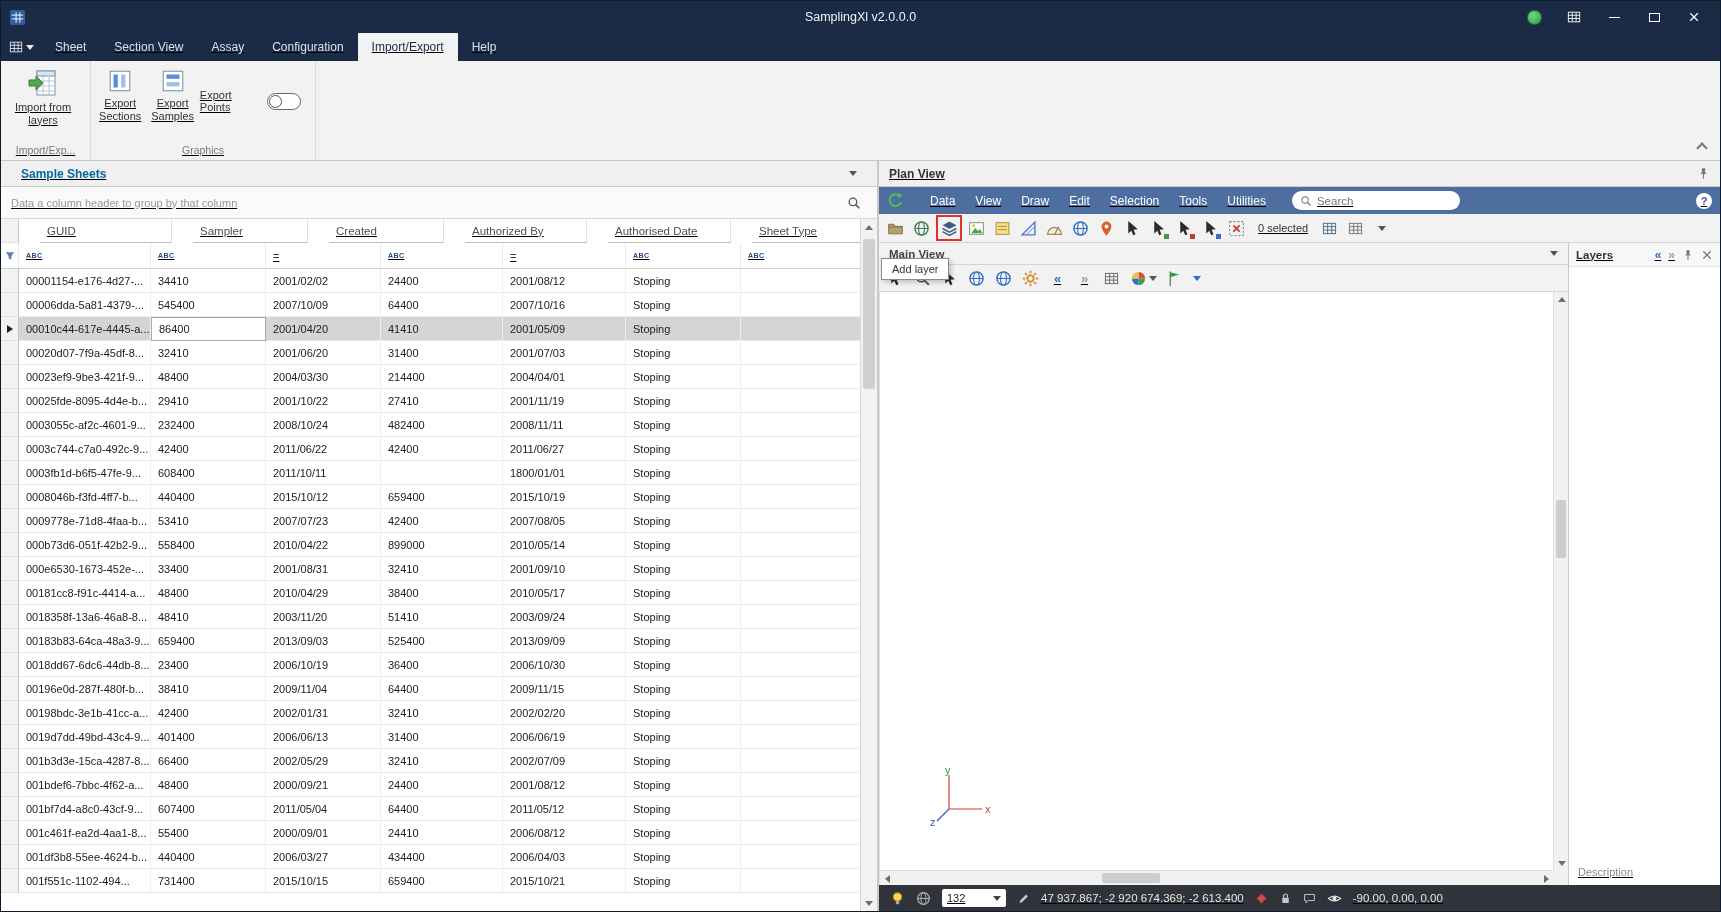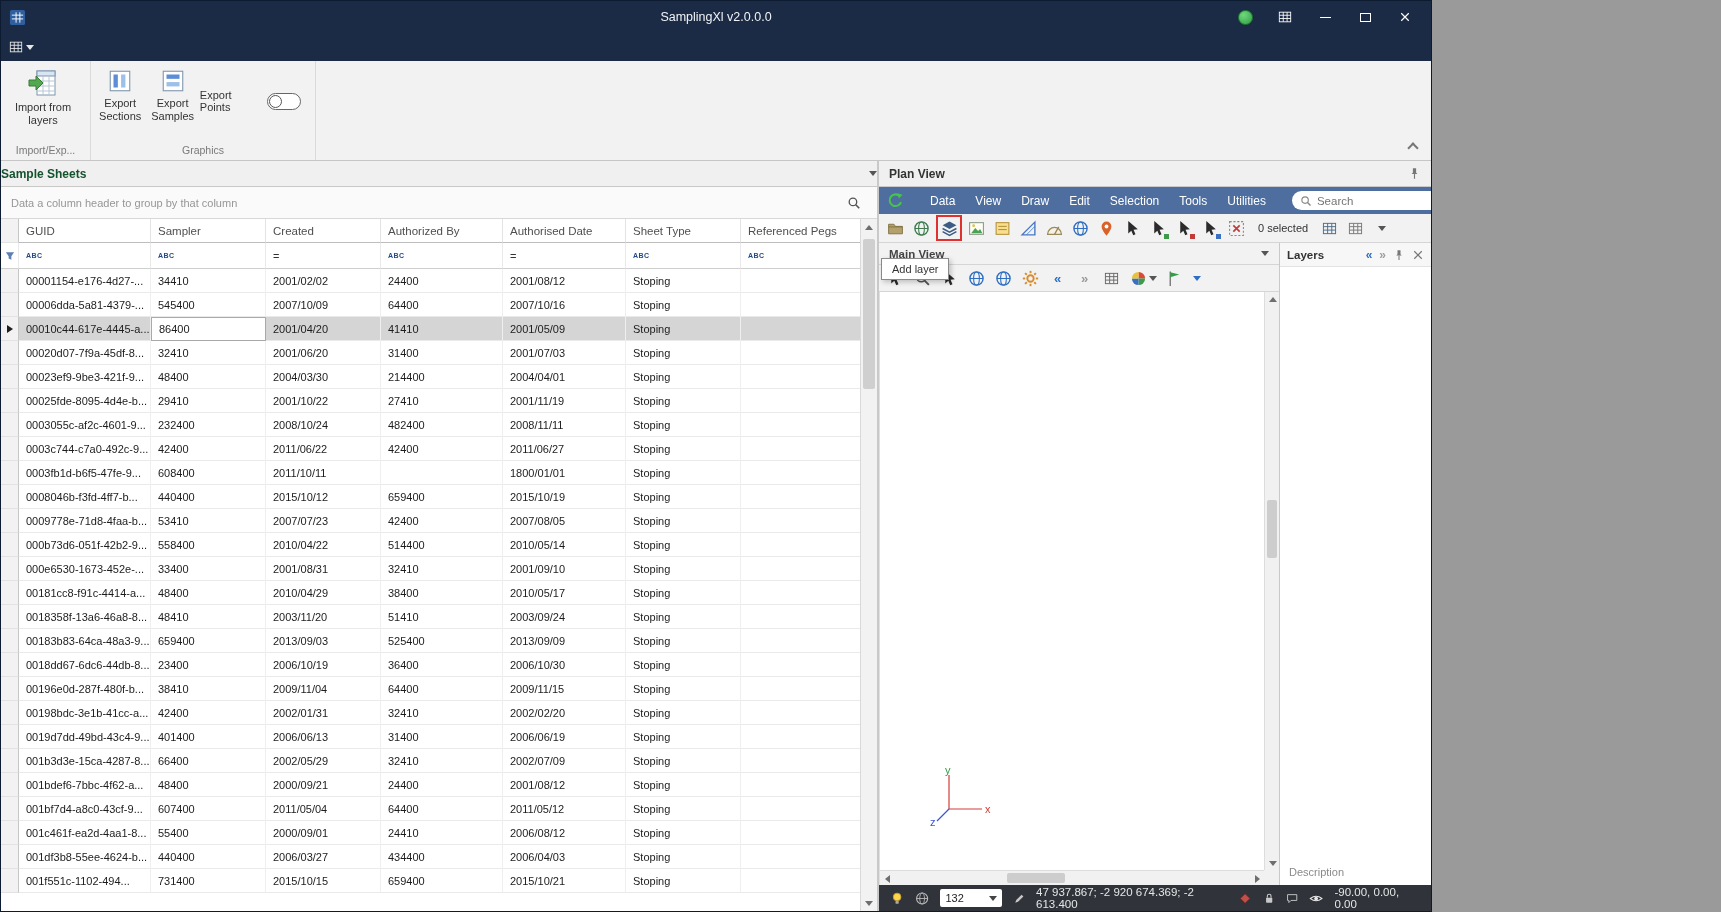--- a/index.html
+++ b/index.html
@@ -1,19 +1,19 @@
 <!DOCTYPE html>
 <html><head>
 <meta charset="utf-8">
 <style>
   * { box-sizing:border-box; margin:0; padding:0; }
   html,body { width:1721px; height:912px; }
   body { font-family:"Liberation Sans", sans-serif; background:#9a9a9a; }
 
-  .window { width:1432px; height:912px; border:1px solid #0d1b30; display:flex; flex-direction:column; background:#f2f2f2; overflow:hidden; }
+  .window { width:1721px; height:912px; border:1px solid #0d1b30; display:flex; flex-direction:column; background:#f2f2f2; overflow:hidden;text-decoration:underline; }
 
   
   .titlebar { flex:0 0 32px; background:#1c2b45; display:flex; align-items:center; position:relative; padding:0 8px; }
   .title-center { position:absolute; left:0; right:0; text-align:center; font-size:12.5px; color:#f0f2f6; pointer-events:none; }
   .tb-right { margin-left:auto; display:flex; align-items:center; height:100%; gap:4px; }
   .win-btn { width:36px; height:100%; display:flex; align-items:center; justify-content:center; }
   .min-glyph { width:11px; border-bottom:1.6px solid #fff; }
   .max-glyph { width:11px; height:9px; border:1.3px solid #fff; }
   .green-dot { width:15px; height:15px; border-radius:50%; background:radial-gradient(circle at 35% 30%, #6fd87c, #2f9e44); border:1px solid #237a34; }
 
@@ -33,29 +33,29 @@
   .points-wrap { display:flex; align-items:center; gap:9px; margin:26px 10px 0 0; font-size:11px; color:#333; }
   .toggle { width:38px; height:17px; border:1px solid #666; border-radius:9px; background:#fff; display:inline-flex; align-items:center; padding:1px; }
   .knob { width:13px; height:13px; border:1px solid #555; border-radius:50%; background:#fff; }
   .ribbon-collapse { position:absolute; right:14px; bottom:8px; width:8px; height:8px; border-top:2px solid #777; border-left:2px solid #777; transform:rotate(45deg); }
 
   
   .main { flex:1; display:flex; min-height:0; }
 
   
   .left-panel { flex:0 0 878px; display:flex; flex-direction:column; background:#fff; border-right:2px solid #c9c9c9; }
-  .ss-header { flex:0 0 26px; background:#f0f0f0; border-bottom:1px solid #c9c9c9; display:flex; align-items:center; padding:0 0; font-size:12px; font-weight:bold; color:#14532d; }
+  .ss-header { flex:0 0 26px; background:#f0f0f0; border-bottom:1px solid #c9c9c9; display:flex; align-items:center; padding:0 20px; font-size:12px; font-weight:bold; color:#0369a1; }
   .caret-down { width:0; height:0; border-left:4px solid transparent; border-right:4px solid transparent; border-top:5px solid #555; }
   .ss-header .caret-down { margin-left:12px; }
   .ss-header .spacer { flex:1; }
   .groupby { flex:0 0 32px; background:#fafafa; border-bottom:1px solid #d8d8d8; display:flex; align-items:center; padding:0 10px; font-size:11px; color:#969696; }
   .grid-wrap { flex:1; position:relative; min-height:0; overflow:hidden; }
   .gridrowt { display:grid; grid-template-columns:18px 132px 115px 115px 122px 123px 115px 121px; width:861px; }
   .cell { display:flex; align-items:center; padding:0 4px 0 7px; overflow:hidden; white-space:nowrap; font-size:11px; }
-  .grid-head { height:24px; }
+  .grid-head { height:24px;gap:21px; }
   .hcell { color:#4f4f4f; font-size:11.5px; border-right:1px solid #e3e3e3; border-bottom:1px solid #bdbdbd; background:#fff; }
   .rowhead { background:#f2f2f2; border-right:1px solid #c6c6c6; border-bottom:1px solid #e2e2e2; padding:0; justify-content:center; }
   .grid-filter { height:26px; }
   .fcell { border-right:1px solid #e9e9e9; border-bottom:1px solid #cfcfcf; background:#fff; height:26px; }
   .fabc { font-size:7px; font-weight:bold; color:#234a85; letter-spacing:.4px; }
   .feq { font-size:11px; color:#333; }
   .grid-body { position:absolute; top:50px; bottom:0; left:0; overflow:hidden; }
   .grow { height:24px; }
   .dcell { color:#1c1c1c; border-right:1px solid #efefef; border-bottom:1px solid #eaeaea; }
   .grow.sel .dcell { background:#d5d5d5; }
@@ -267,20 +267,28 @@
     </div>
   </div>
 
   <div class="tabbar">
     <span class="menu-btn">
       <svg class="ic ic14" style="color:#e8e8e8">
           <use href="#i-table"></use>
         </svg>
       <span class="caret-down" style="border-top-color:#e8e8e8"></span>
     </span>
+    <div id="tabs" style="display:flex">
+        <div class="tab">Sheet</div>
+        <div class="tab">Section View</div>
+        <div class="tab">Assay</div>
+        <div class="tab">Configuration</div>
+        <div class="tab active">Import/Export</div>
+        <div class="tab">Help</div>
+      </div>
   </div>
 
   <div class="ribbon">
     <div class="rgroup" style="width:90px">
       <div class="content">
         <div class="big-btn">
           <svg width="30" height="30" viewBox="0 0 30 30">
               <rect x="9" y="3" width="18" height="24" fill="#fff" stroke="#7d94ad"></rect>
               <rect x="9" y="3" width="18" height="5" fill="#d8e6f4" stroke="#7d94ad"></rect>
               <line x1="9" y1="13" x2="27" y2="13" stroke="#b8c6d4"></line>
@@ -489,21 +497,21 @@
               <div class="cell dcell">42400</div>
               <div class="cell dcell">2007/08/05</div>
               <div class="cell dcell">Stoping</div>
               <div class="cell dcell"></div>
             </div>
             <div class="gridrowt grow">
               <div class="cell rowhead"></div>
               <div class="cell dcell">000b73d6-051f-42b2-9...</div>
               <div class="cell dcell">558400</div>
               <div class="cell dcell">2010/04/22</div>
-              <div class="cell dcell">514400</div>
+              <div class="cell dcell">899000</div>
               <div class="cell dcell">2010/05/14</div>
               <div class="cell dcell">Stoping</div>
               <div class="cell dcell"></div>
             </div>
             <div class="gridrowt grow">
               <div class="cell rowhead"></div>
               <div class="cell dcell">000e6530-1673-452e-...</div>
               <div class="cell dcell">33400</div>
               <div class="cell dcell">2001/08/31</div>
               <div class="cell dcell">32410</div>

